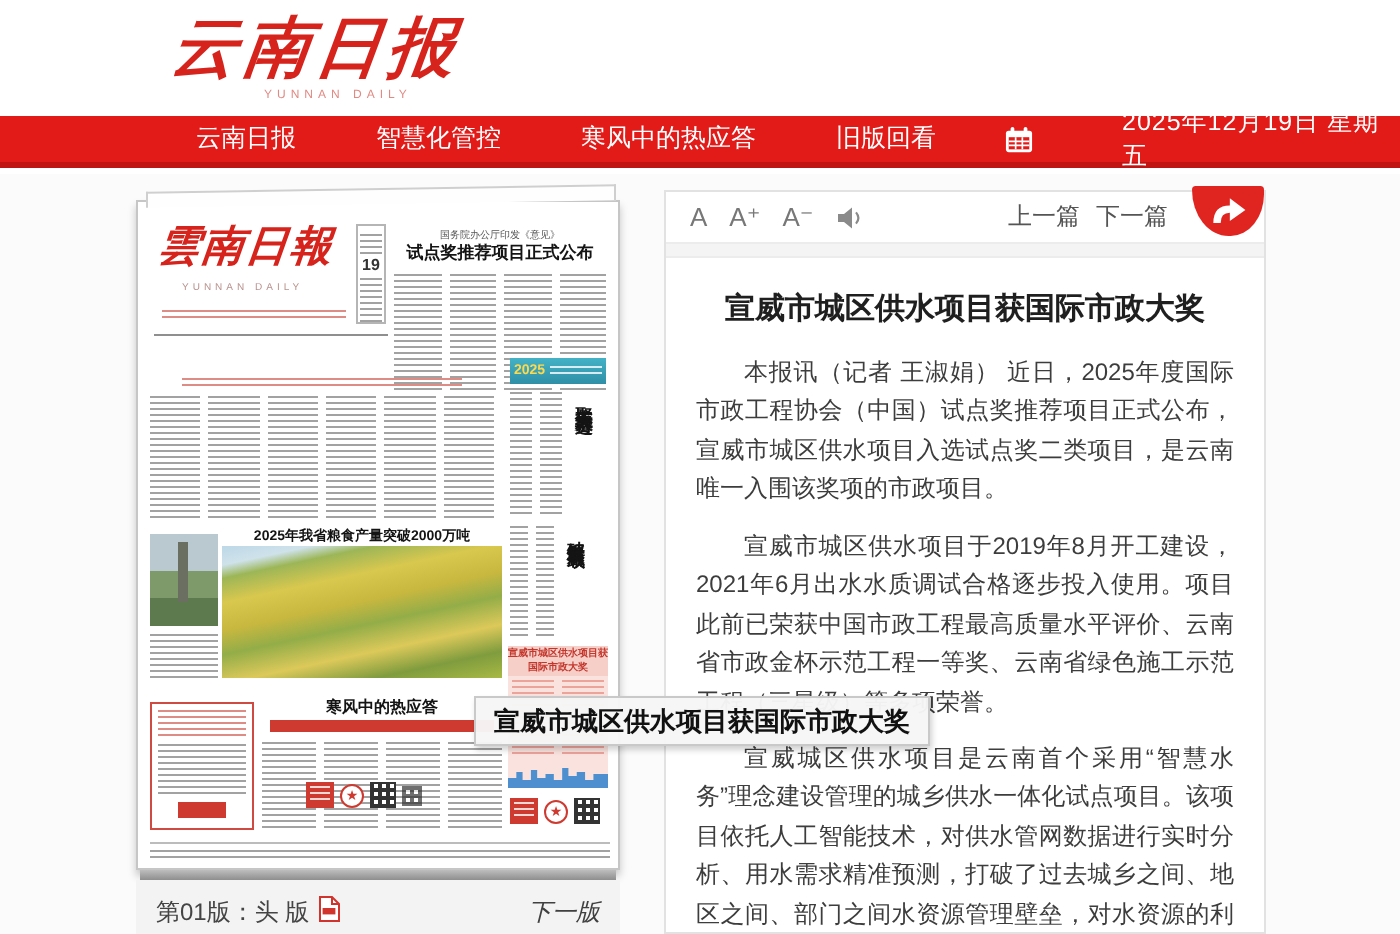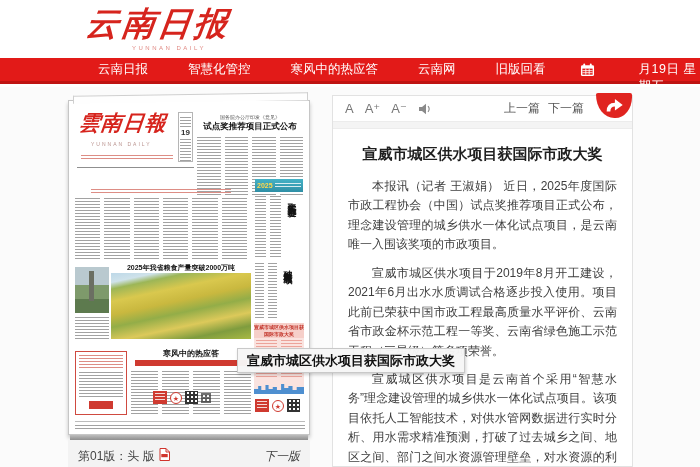--- a/index.html
+++ b/index.html
@@ -140,21 +140,20 @@
   <div class="logo">
     <div class="logo-main">云南日报</div>
     <div class="logo-sub">YUNNAN DAILY</div>
   </div>
 </div>
 
 <div class="nav-bar">
   <span class="nav-item">云南日报</span>
   <span class="nav-item">智慧化管控</span>
   <span class="nav-item">寒风中的热应答</span>
-  <span class="nav-item">云南网</span>
   <span class="nav-item">旧版回看</span>
   <span class="nav-cal">
     <svg width="15" height="14" viewBox="0 0 16 15">
       <rect x="1" y="2.5" width="14" height="11.5" rx="1.5" fill="#fff"></rect>
       <rect x="3.5" y="0.5" width="2" height="4" rx="1" fill="#fff"></rect>
       <rect x="10.5" y="0.5" width="2" height="4" rx="1" fill="#fff"></rect>
       <rect x="2.5" y="6" width="11" height="6.5" fill="#e21a18"></rect>
       <path d="M2.5 8.2h11M2.5 10.4h11M6.2 6v6.5M9.8 6v6.5" stroke="#fff" stroke-width="0.9"></path>
     </svg>
   </span>
@@ -298,21 +297,21 @@
     <span class="back-tab">
       <svg width="22" height="15" viewBox="0 0 24 16">
         <path d="M4 14.5 Q4 5 13 5 L13 1 L21.5 7.5 L13 13.5 L13 9 Q8 9 8 14.5 Z" fill="#fff"></path>
       </svg>
     </span>
   </div>
   <div class="panel-strip"></div>
   <div class="article-content">
     <div class="article-title">宣威市城区供水项目获国际市政大奖</div>
     <div class="article-body">
-      <p>本报讯（记者 王淑娟） 近日，2025年度国际市政工程协会（中国）试点奖推荐项目正式公布，理念建设管理的城乡供水一体化试点项目，是云南唯一入围该奖项的市政项目。</p>
+      <p>本报讯（记者 王淑娟） 近日，2025年度国际市政工程协会（中国）试点奖推荐项目正式公布，宣威市城区供水项目入选试点奖二类项目，是云南唯一入围该奖项的市政项目。</p>
       <p>宣威市城区供水项目于2019年8月开工建设，2021年6月出水水质调试合格逐步投入使用。项目此前已荣获中国市政工程最高质量水平评价、云南省市政金杯示范工程一等奖、云南省绿色施工示范工程（三星级）等多项荣誉。</p>
       <p>宣威城区供水项目是云南首个采用“智慧水务”理念建设管理的城乡供水一体化试点项目。该项目依托人工智能技术，对供水管网数据进行实时分析、用水需求精准预测，打破了过去城乡之间、地区之间、部门之间水资源管理壁垒，对水资源的利用实现了从城区到乡镇、从“水源头”到“水龙头”一体化、数字化、智慧化管控，构建了以城带乡、城乡融合发展的供水一体化模式，为维护区域水资源可持续发展、提升城乡供水保障能力提供了可借鉴的实践样本。</p>
 
     </div>
   </div>
 </div>
 
 <div class="hover-tooltip">宣威市城区供水项目获国际市政大奖</div>
 
 </body></html>

